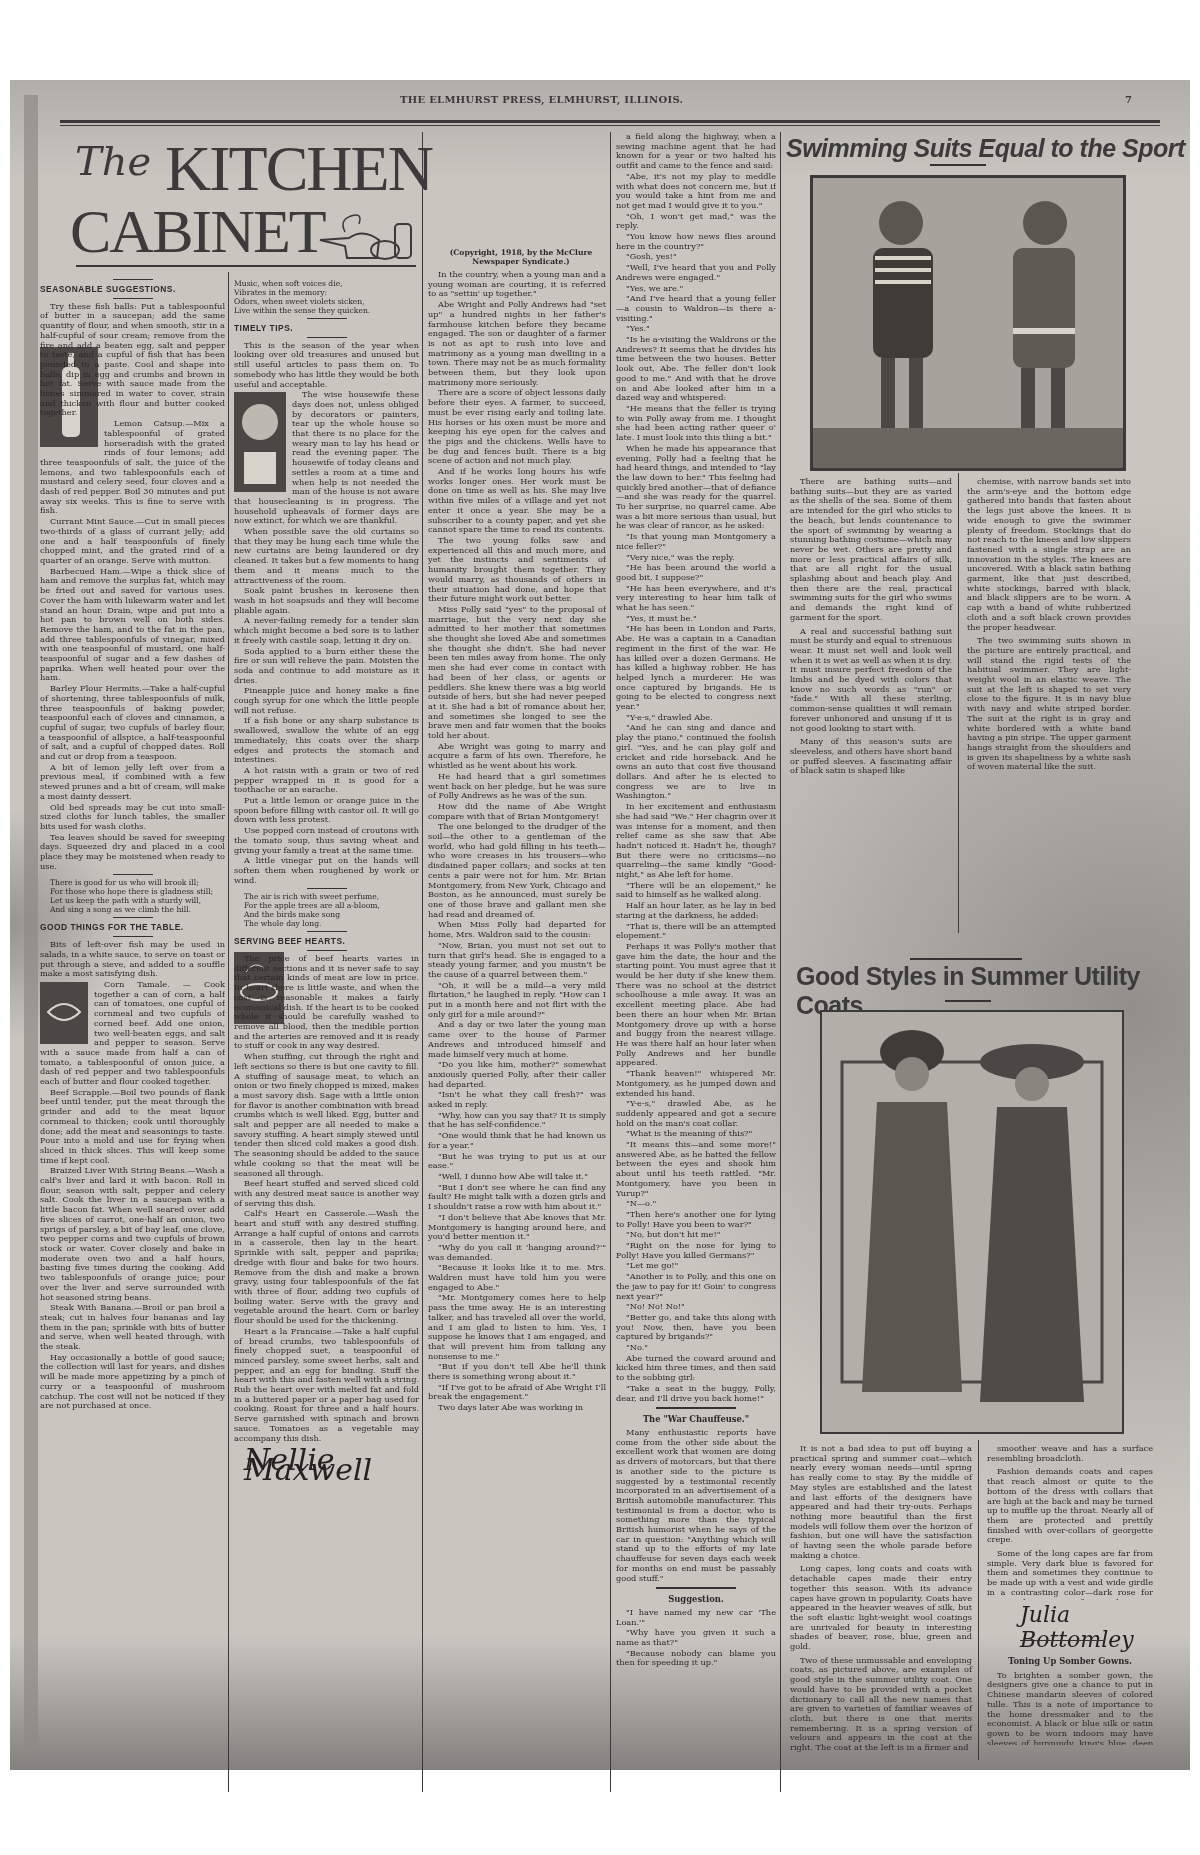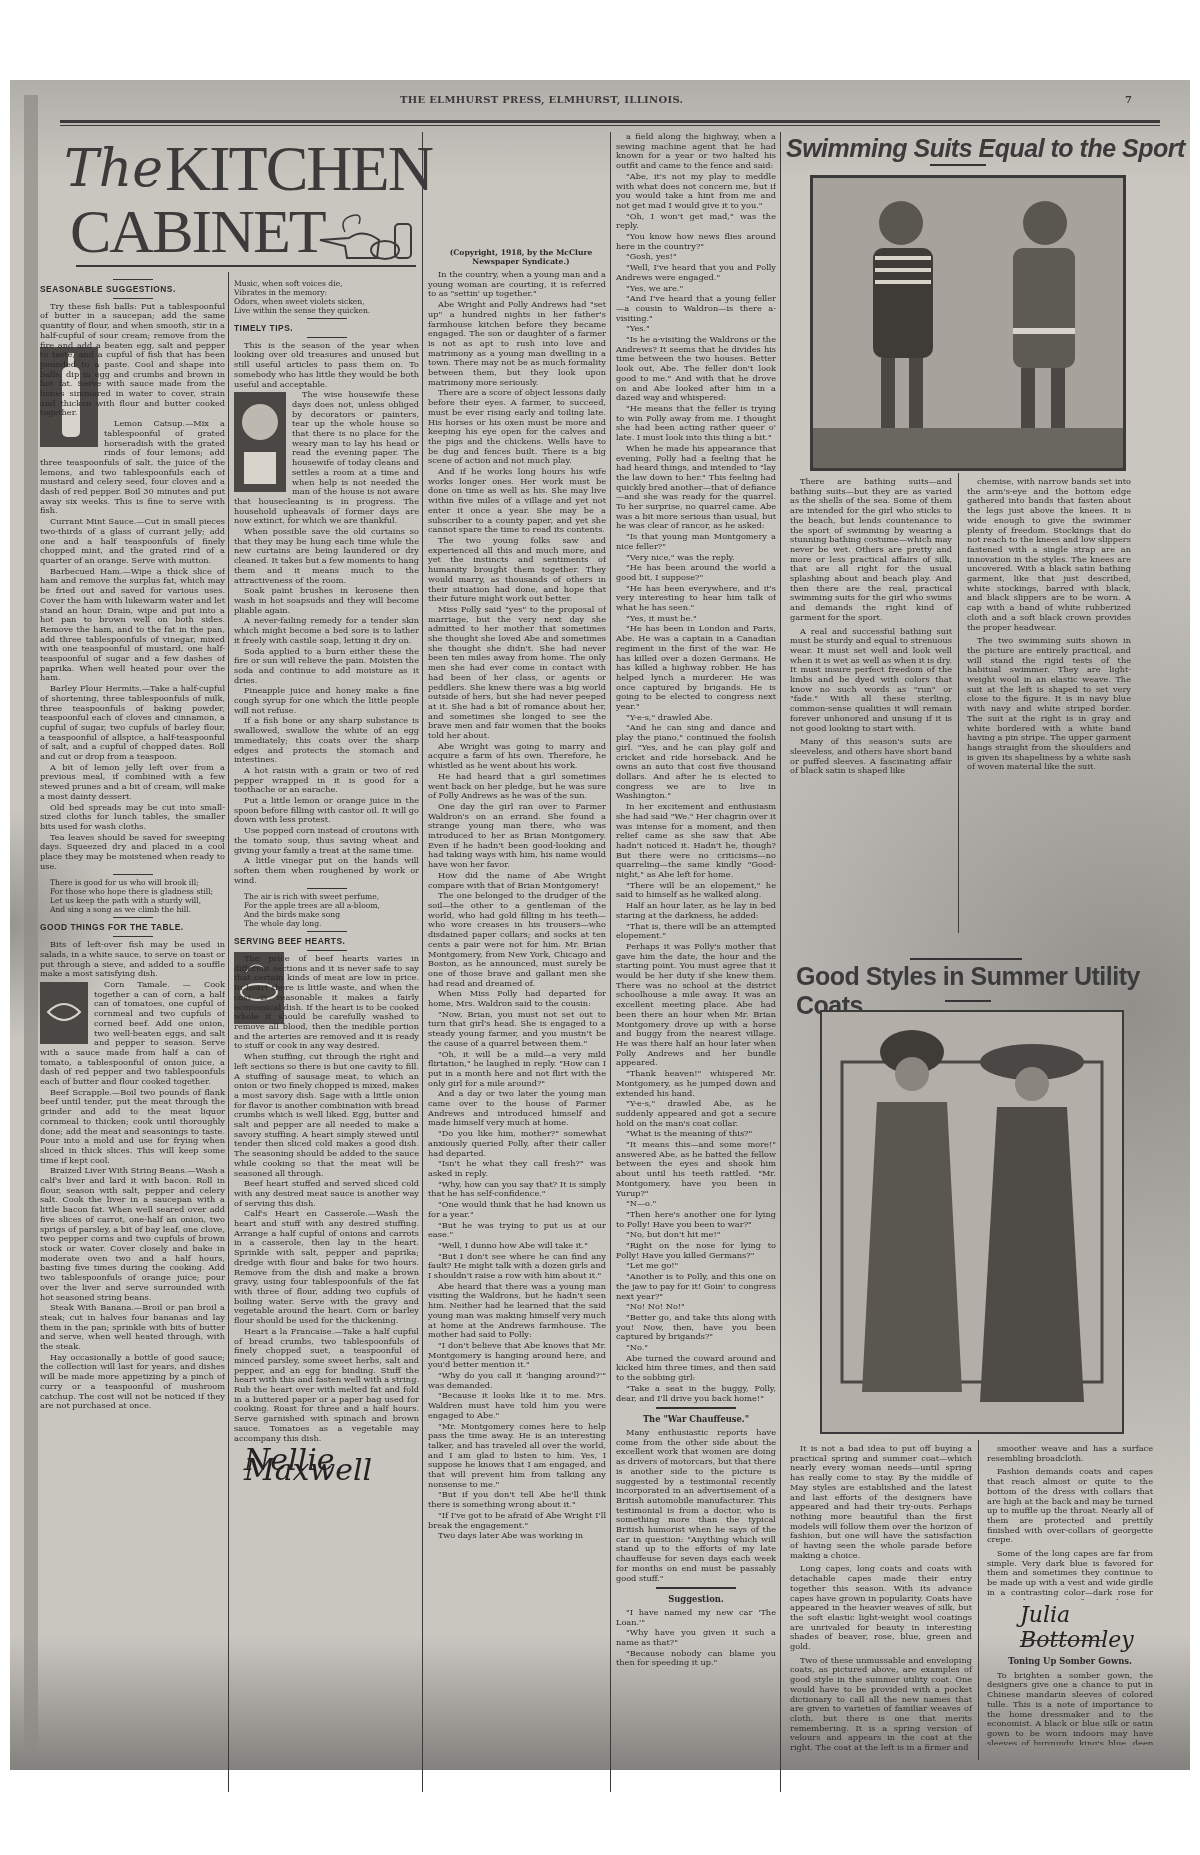--- a/index.html
+++ b/index.html
@@ -10,21 +10,21 @@
       linear-gradient(180deg, rgba(0,0,0,0.12), rgba(0,0,0,0) 6%, rgba(0,0,0,0) 92%, rgba(0,0,0,0.35));}
   .leftbar{position:absolute;left:14px;top:15px;width:14px;height:1660px;background:#8d8a84;opacity:.7;}
   .folio{position:absolute;top:14px;left:390px;font-size:10px;font-weight:bold;color:#3a3a3a;letter-spacing:.3px;}
   .pageno{position:absolute;top:14px;left:1115px;font-size:10px;font-weight:bold;color:#3a3a3a;}
   .rule-top{position:absolute;left:50px;top:40px;width:1100px;height:3px;background:#3a3a3a;}
   .rule-top2{position:absolute;left:50px;top:45px;width:1100px;height:1px;background:#3a3a3a;}
   .col{position:absolute;top:52px;font-size:8.2px;line-height:9.7px;color:#2a2a2a;text-align:justify;}
   .col p{margin:0 0 1px 0;text-indent:10px;}
   .vline{position:absolute;top:52px;width:1px;background:#3a3a3a;}
   .masthead{position:absolute;left:50px;top:52px;width:350px;height:135px;}
-  .mh-the{position:absolute;left:4px;top:6px;font-family:"DejaVu Serif",serif;font-style:italic;font-size:52px;color:#3b3b3b;}
+  .mh-the{position:absolute;left:15px;top:6px;font-family:"DejaVu Serif",serif;font-style:italic;font-size:40px;color:#3b3b3b;}
   .mh-kitchen{position:absolute;left:105px;top:0px;font-family:"Liberation Serif",serif;font-size:64px;letter-spacing:-2px;color:#3b3b3b;text-align:center;}
   .mh-cabinet{position:absolute;left:10px;top:64px;font-family:"Liberation Serif",serif;font-size:62px;letter-spacing:-2px;color:#3b3b3b;}
   .mh-rule{position:absolute;left:16px;bottom:0;width:340px;height:2px;background:#3a3a3a;}
   .kettle{position:absolute;left:255px;top:78px;}
   .abebox{position:absolute;left:423px;top:52px;width:168px;height:110px;border:4px double #3a3a3a;outline:2px solid #3a3a3a;outline-offset:-9px;}
   .abebox .t{position:absolute;left:0;right:0;top:18px;text-align:center;font-family:"Liberation Serif",serif;font-size:17px;line-height:21px;color:#333;}
   .abebox .orn{position:absolute;left:0;right:0;top:64px;text-align:center;font-size:11px;color:#333;}
   .abebox .by{position:absolute;left:0;right:0;top:82px;text-align:center;font-size:8px;font-weight:bold;color:#333;}
   .abecopy{position:absolute;left:423px;top:168px;width:176px;text-align:center;font-size:7.6px;font-weight:bold;line-height:9px;color:#2a2a2a;}
   .head{font-family:"Liberation Sans",sans-serif;font-weight:bold;font-size:8.4px;margin:5px 0 3px;letter-spacing:.5px;}
@@ -156,35 +156,33 @@
 
   <div class="col" style="left:418px;top:190px;width:178px;height:1520px;overflow:hidden">
     <p>In the country, when a young man and a young woman are courting, it is referred to as "settin' up together."</p>
     <p>Abe Wright and Polly Andrews had "set up" a hundred nights in her father's farmhouse kitchen before they became engaged. The son or daughter of a farmer is not as apt to rush into love and matrimony as a young man dwelling in a town. There may not be as much formality between them, but they look upon matrimony more seriously.</p>
     <p>There are a score of object lessons daily before their eyes. A farmer, to succeed, must be ever rising early and toiling late. His horses or his oxen must be more and keeping his eye open for the calves and the pigs and the chickens. Wells have to be dug and fences built. There is a big scene of action and not much play.</p>
     <p>And if he works long hours his wife works longer ones. Her work must be done on time as well as his. She may live within five miles of a village and yet not enter it once a year. She may be a subscriber to a county paper, and yet she cannot spare the time to read its contents.</p>
     <p>The two young folks saw and experienced all this and much more, and yet the instincts and sentiments of humanity brought them together. They would marry, as thousands of others in their situation had done, and hope that their future might work out better.</p>
     <p>Miss Polly said "yes" to the proposal of marriage, but the very next day she admitted to her mother that sometimes she thought she loved Abe and sometimes she thought she didn't. She had never been ten miles away from home. The only men she had ever come in contact with had been of her class, or agents or peddlers. She knew there was a big world outside of hers, but she had never peeped at it. She had a bit of romance about her, and sometimes she longed to see the brave men and fair women that the books told her about.</p>
     <p>Abe Wright was going to marry and acquire a farm of his own. Therefore, he whistled as he went about his work.</p>
     <p>He had heard that a girl sometimes went back on her pledge, but he was sure of Polly Andrews as he was of the sun.</p>
-    <p>One day the girl ran over to Farmer Waldron's on an errand. She found a strange young man there, who was introduced to her as Brian Montgomery. Even if he hadn't been good-looking and had taking ways with him, his name would have won her favor.</p>
     <p>How did the name of Abe Wright compare with that of Brian Montgomery!</p>
     <p>The one belonged to the drudger of the soil—the other to a gentleman of the world, who had gold filling in his teeth—who wore creases in his trousers—who disdained paper collars; and socks at ten cents a pair were not for him. Mr. Brian Montgomery, from New York, Chicago and Boston, as he announced, must surely be one of those brave and gallant men she had read and dreamed of.</p>
     <p>When Miss Polly had departed for home, Mrs. Waldron said to the cousin:</p>
     <p>"Now, Brian, you must not set out to turn that girl's head. She is engaged to a steady young farmer, and you mustn't be the cause of a quarrel between them."</p>
     <p>"Oh, it will be a mild—a very mild flirtation," he laughed in reply. "How can I put in a month here and not flirt with the only girl for a mile around?"</p>
     <p>And a day or two later the young man came over to the house of Farmer Andrews and introduced himself and made himself very much at home.</p>
     <p>"Do you like him, mother?" somewhat anxiously queried Polly, after their caller had departed.</p>
     <p>"Isn't he what they call fresh?" was asked in reply.</p>
     <p>"Why, how can you say that? It is simply that he has self-confidence."</p>
     <p>"One would think that he had known us for a year."</p>
     <p>"But he was trying to put us at our ease."</p>
     <p>"Well, I dunno how Abe will take it."</p>
     <p>"But I don't see where he can find any fault? He might talk with a dozen girls and I shouldn't raise a row with him about it."</p>
-    <p>Abe heard that there was a young man visiting the Waldrons, but he hadn't seen him. Neither had he learned that the said young man was making himself very much at home at the Andrews farmhouse. The mother had said to Polly:</p>
     <p>"I don't believe that Abe knows that Mr. Montgomery is hanging around here, and you'd better mention it."</p>
     <p>"Why do you call it 'hanging around?'" was demanded.</p>
     <p>"Because it looks like it to me. Mrs. Waldren must have told him you were engaged to Abe."</p>
     <p>"Mr. Montgomery comes here to help pass the time away. He is an interesting talker, and has traveled all over the world, and I am glad to listen to him. Yes, I suppose he knows that I am engaged, and that will prevent him from talking any nonsense to me."</p>
     <p>"But if you don't tell Abe he'll think there is something wrong about it."</p>
     <p>"If I've got to be afraid of Abe Wright I'll break the engagement."</p>
     <p>Two days later Abe was working in</p>
   </div>
 
   <div class="col" style="left:606px;top:52px;width:160px;height:1660px;overflow:hidden">

